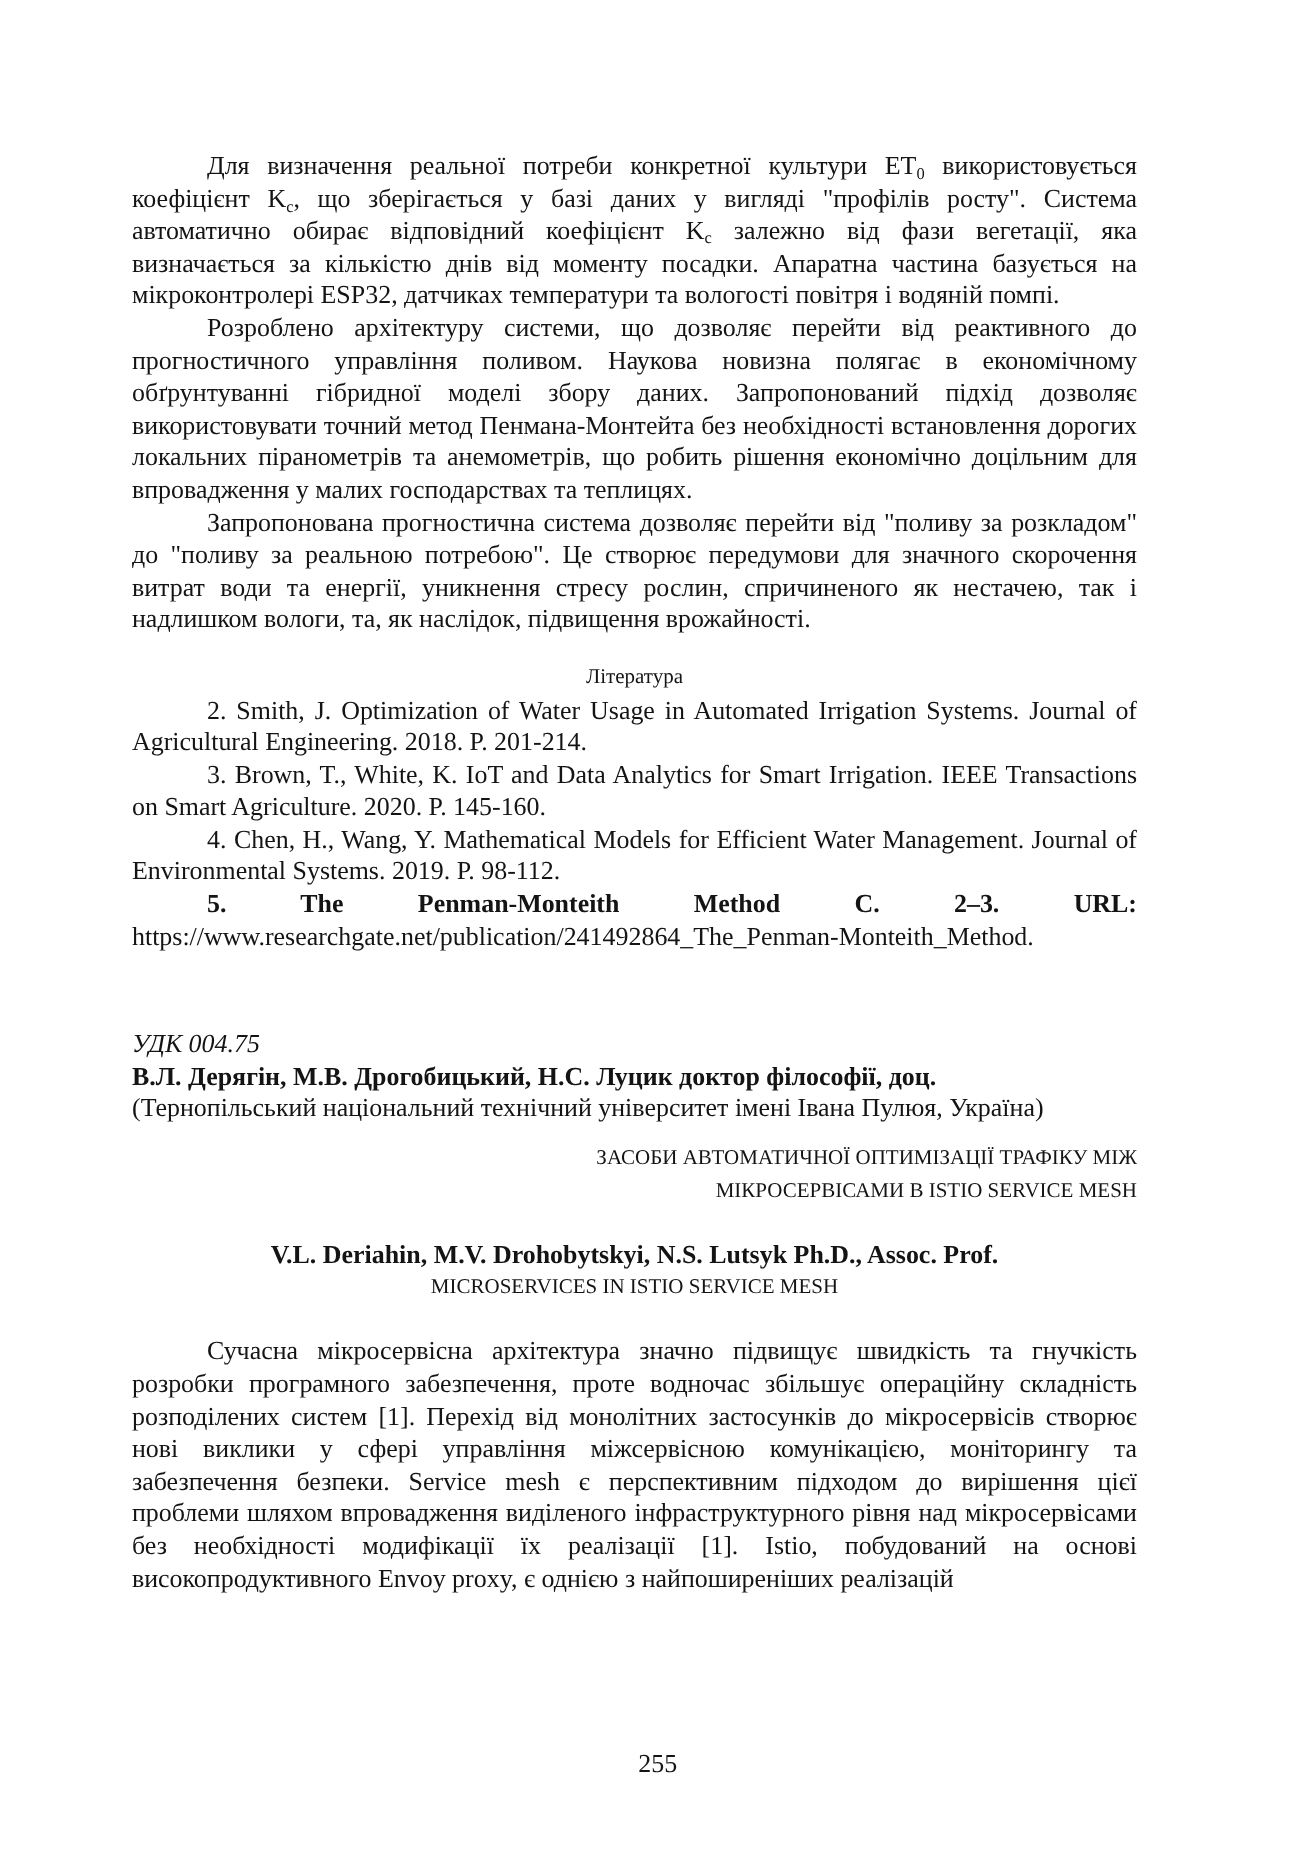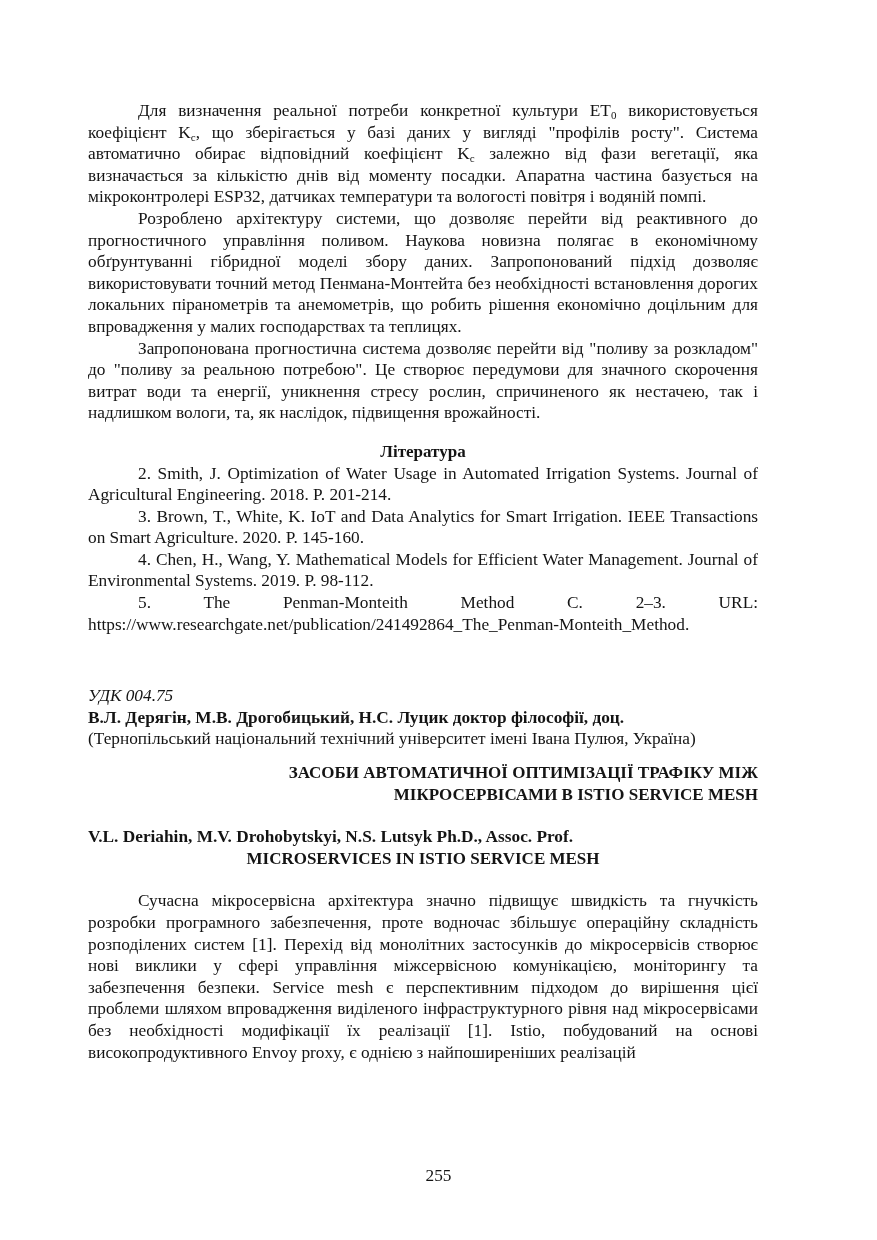--- a/index.html
+++ b/index.html
@@ -28,31 +28,31 @@
       text-align: justify;
     }
     .indent { text-indent: 50px; }
     sub {
       font-size: 11px;
       vertical-align: -3px;
       line-height: 0;
     }
     .heading {
       text-align: center;
-      font-weight: bold;
-      font-size: 17px;
+      font-weight: normal;
+      font-size: 14px;
       line-height: 21.6px;
     }
     .refs-title { margin-top: 17px; }
     .ref { text-indent: 50px; }
-    .ref-last { text-align-last: justify; }
+    .ref-last { text-align-last: justify; font-weight: bold; }
     .udk { margin-top: 50px; font-style: italic; }
     .bold { font-weight: bold; }
     .uk-title { margin-top: 12px; text-align: right; }
-    .en-authors { margin-top: 21px; text-align: left; }
+    .en-authors { margin-top: 21px; text-align: center; }
     .en-title { margin-top: 0; }
     .body2 { margin-top: 21px; }
     .page-number {
       position: absolute;
       left: 0;
       width: 877px;
       top: 1166px;
       text-align: center;
       font-size: 17.3px;
       font-family: "Liberation Serif", "DejaVu Serif", serif;

